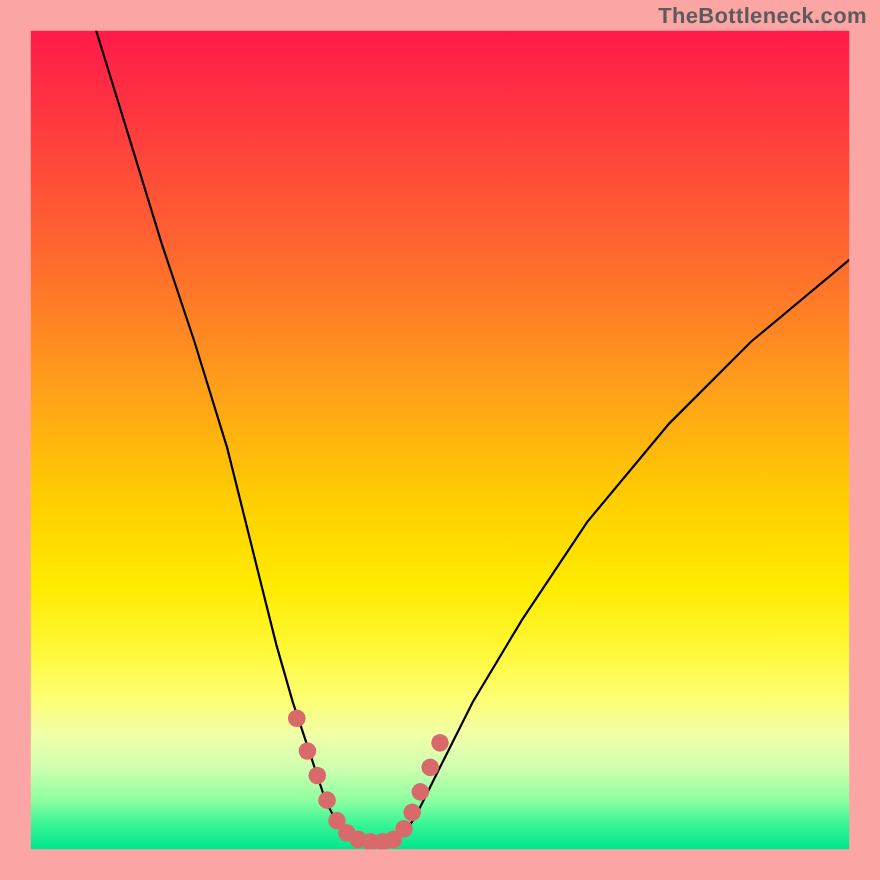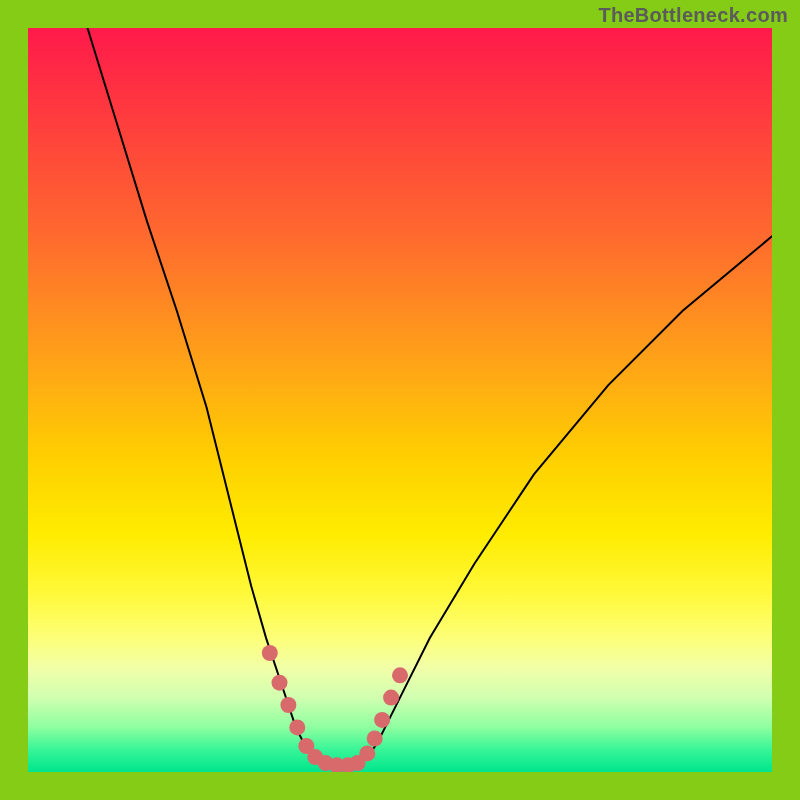--- a/index.html
+++ b/index.html
@@ -8,21 +8,21 @@
     width: 800px;
     height: 800px;
     background: #000000;
     overflow: hidden;
     font-family: Arial, Helvetica, sans-serif;
   }
   .stage {
     position: relative;
     width: 800px;
     height: 800px;
-    background: #84cc16;
+    background: #fca5a5;
   }
   .watermark {
     position: absolute;
     top: 4px;
     right: 12px;
     color: #5b5b5b;
     font-size: 20px;
     font-weight: 600;
     letter-spacing: 0.3px;
     z-index: 20;

